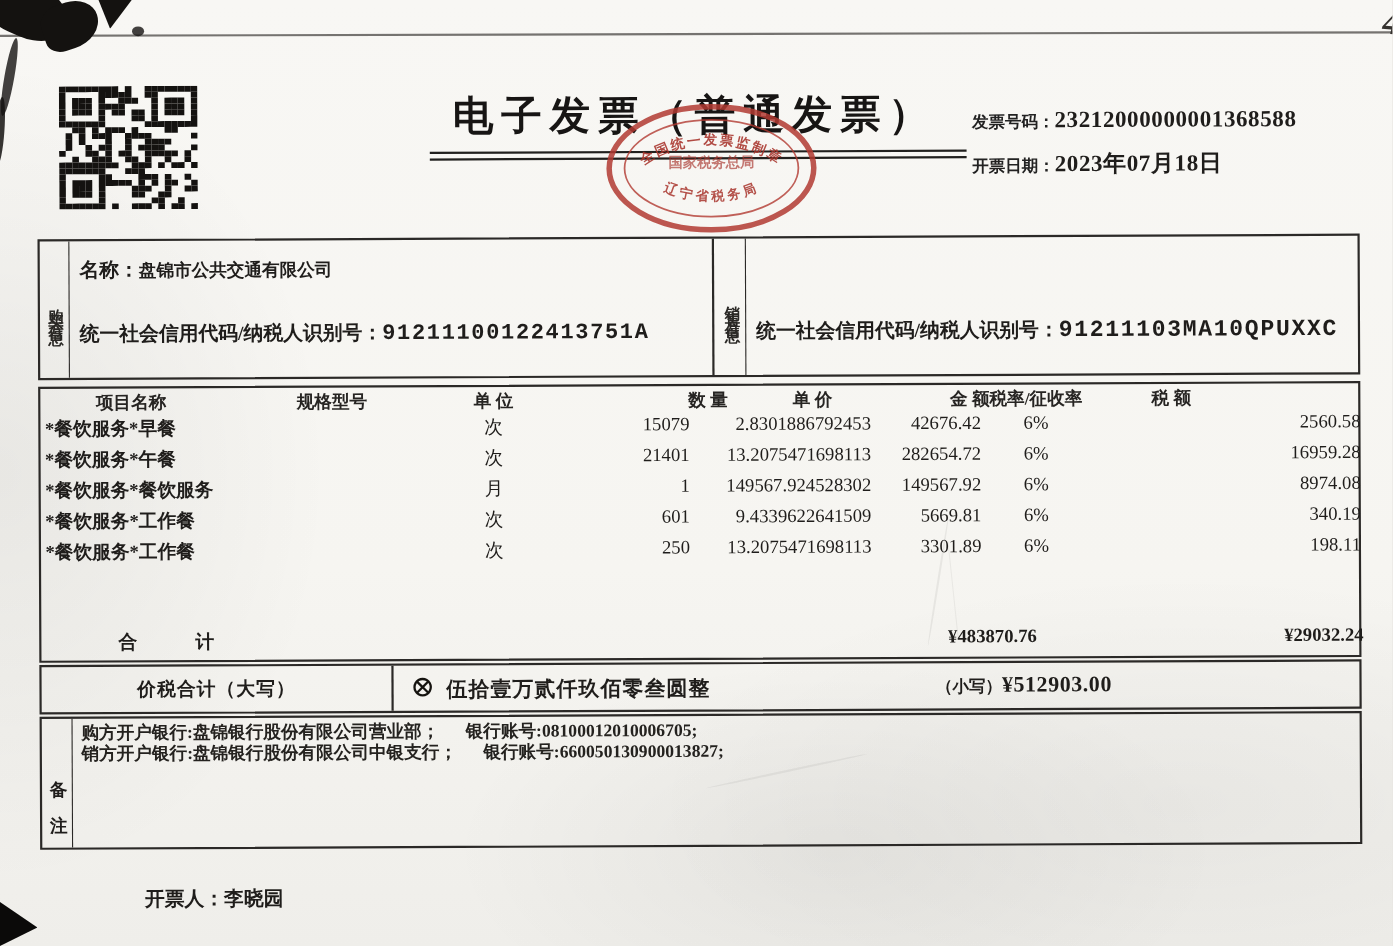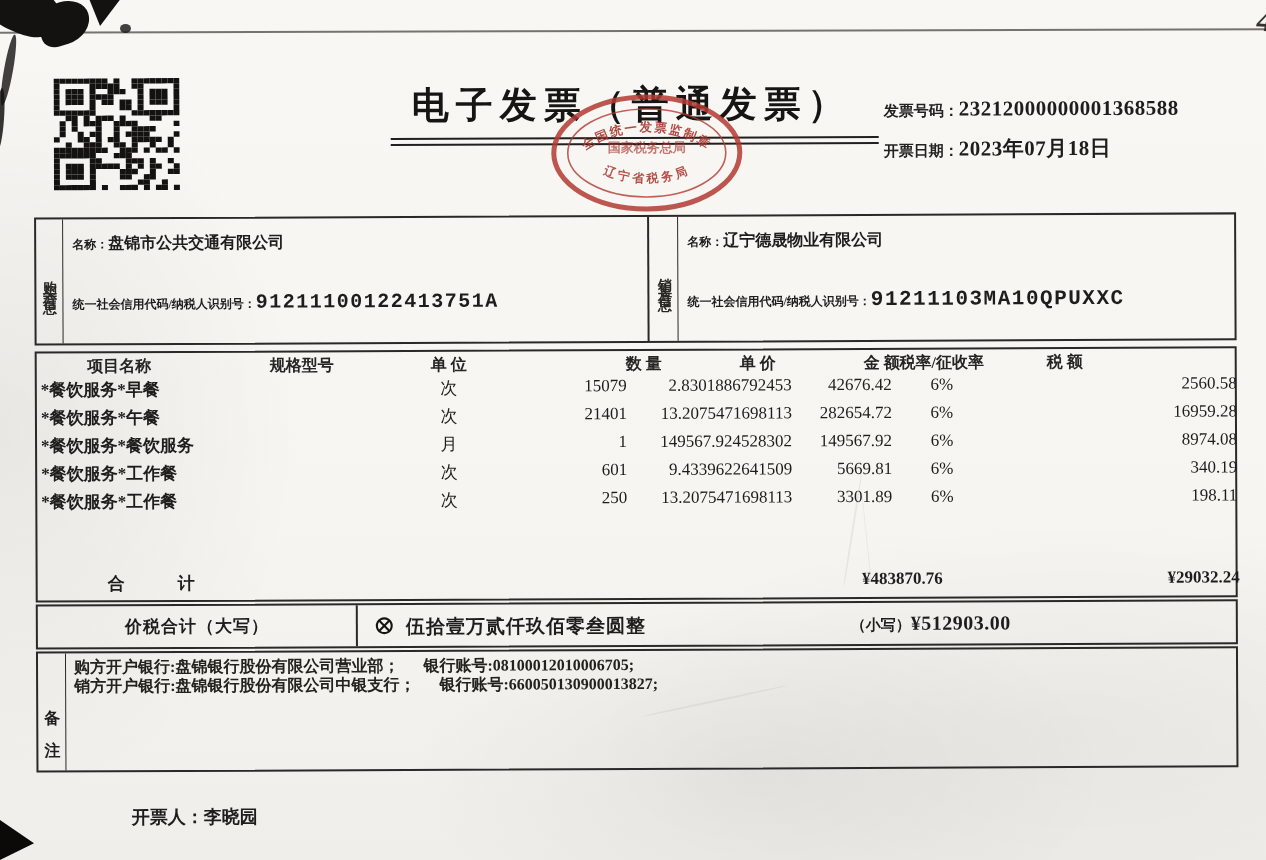--- a/index.html
+++ b/index.html
@@ -55,32 +55,32 @@
 
   
   .party { position:absolute; top:0; height:100%; }
   .party-buyer { left:0; width:613px; border-right:2px solid #2b2927; }
   .party-seller{ left:615px; right:0; }
   .v-col { position:absolute; left:0; top:0; bottom:0; width:27px; border-right:1.5px solid #2b2927; display:flex; align-items:center; justify-content:center; }
   .v-label { writing-mode:vertical-rl; text-orientation:upright; font-size:14px; font-weight:600; letter-spacing:5px; color:#2a2825; }
   .party-content { position:absolute; left:36px; top:0; right:4px; bottom:0; }
   .p-name { position:absolute; top:14px; font-size:16px; font-weight:700; white-space:nowrap; }
   .p-tax  { position:absolute; top:72px; white-space:nowrap; }
-  .p-label { font-size:12px; font-weight:600; }
+  .p-label { font-size:18px; font-weight:600; }
   .p-taxid { font-family:"Liberation Mono","DejaVu Sans Mono",monospace; font-size:20px; font-weight:700; letter-spacing:1.5px; }
 
   
   .trow { position:absolute; left:0; width:100%; height:24px; font-size:17px; }
   .trow span { position:absolute; white-space:nowrap; }
   .thead { top:3px; font-weight:700; font-size:16px; color:#262422; }
   .h-name  { left:0;    width:165px; text-align:center; }
   .h-spec  { left:200px; width:130px; text-align:center; }
   .h-unit  { left:350px; width:124px; text-align:center; }
   .h-qty   { left:495px; width:130px; text-align:right; }
-  .h-price { left:656px; width:130px; text-align:center; }
+  .h-price { left:684px; width:130px; }
   .h-amount{ left:780px; width:130px; text-align:center; }
   .h-rate  { left:830px; width:150px; text-align:center; }
   .h-tax   { left:1010px; width:130px; text-align:left; }
   .c-name  { left:4px; font-weight:600; }
   .c-spec  { left:230px; width:120px; text-align:center; }
   .c-unit  { left:350px; width:124px; text-align:center; }
   .c-qty   { left:460px; width:130px; text-align:right; }
   .c-price { left:600px; width:155px; text-align:right; }
   .c-amount{ left:700px; width:155px; text-align:right; }
   .c-rate  { left:830px; width:150px; text-align:center; }
@@ -406,23 +406,20 @@
           <div class="p-tax">
             <span class="p-label">统一社会信用代码/纳税人识别号：</span><span class="p-taxid">91211100122413751A</span>
           </div>
         </div>
       </div>
       <div class="party party-seller">
         <div class="v-col">
           <div class="v-label">销售方信息</div>
         </div>
         <div class="party-content">
-          <div class="p-name">
-            <span class="p-label">名称：</span><span>辽宁德晟物业有限公司</span>
-          </div>
           <div class="p-tax">
             <span class="p-label">统一社会信用代码/纳税人识别号：</span><span class="p-taxid" style="font-size:21px">91211103MA10QPUXXC</span>
           </div>
         </div>
       </div>
     </div>
 
     <div class="bx box-items">
       <div class="trow thead">
         <span class="h-name">项目名称</span>

